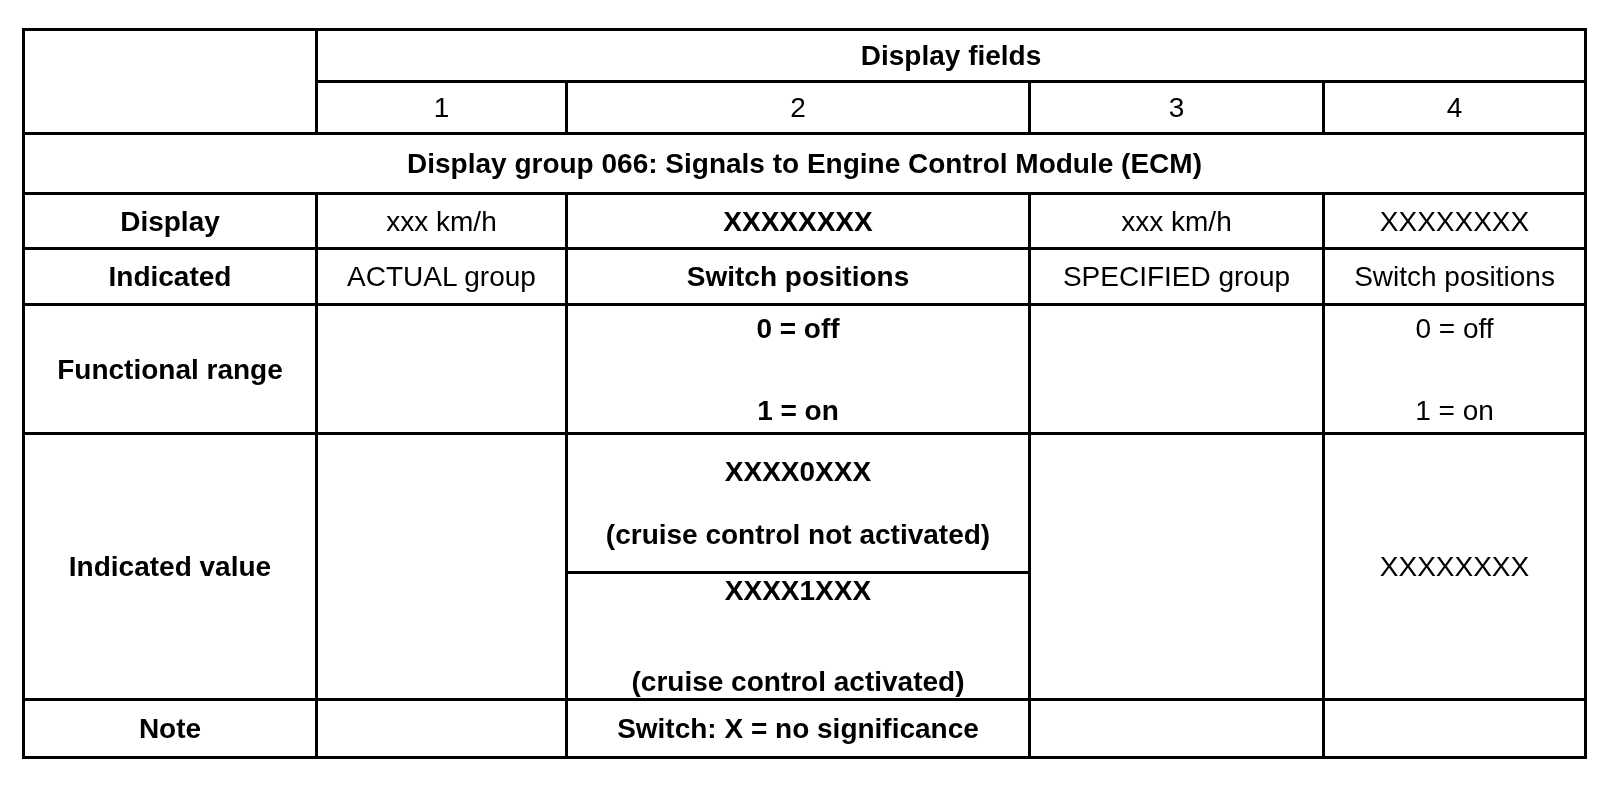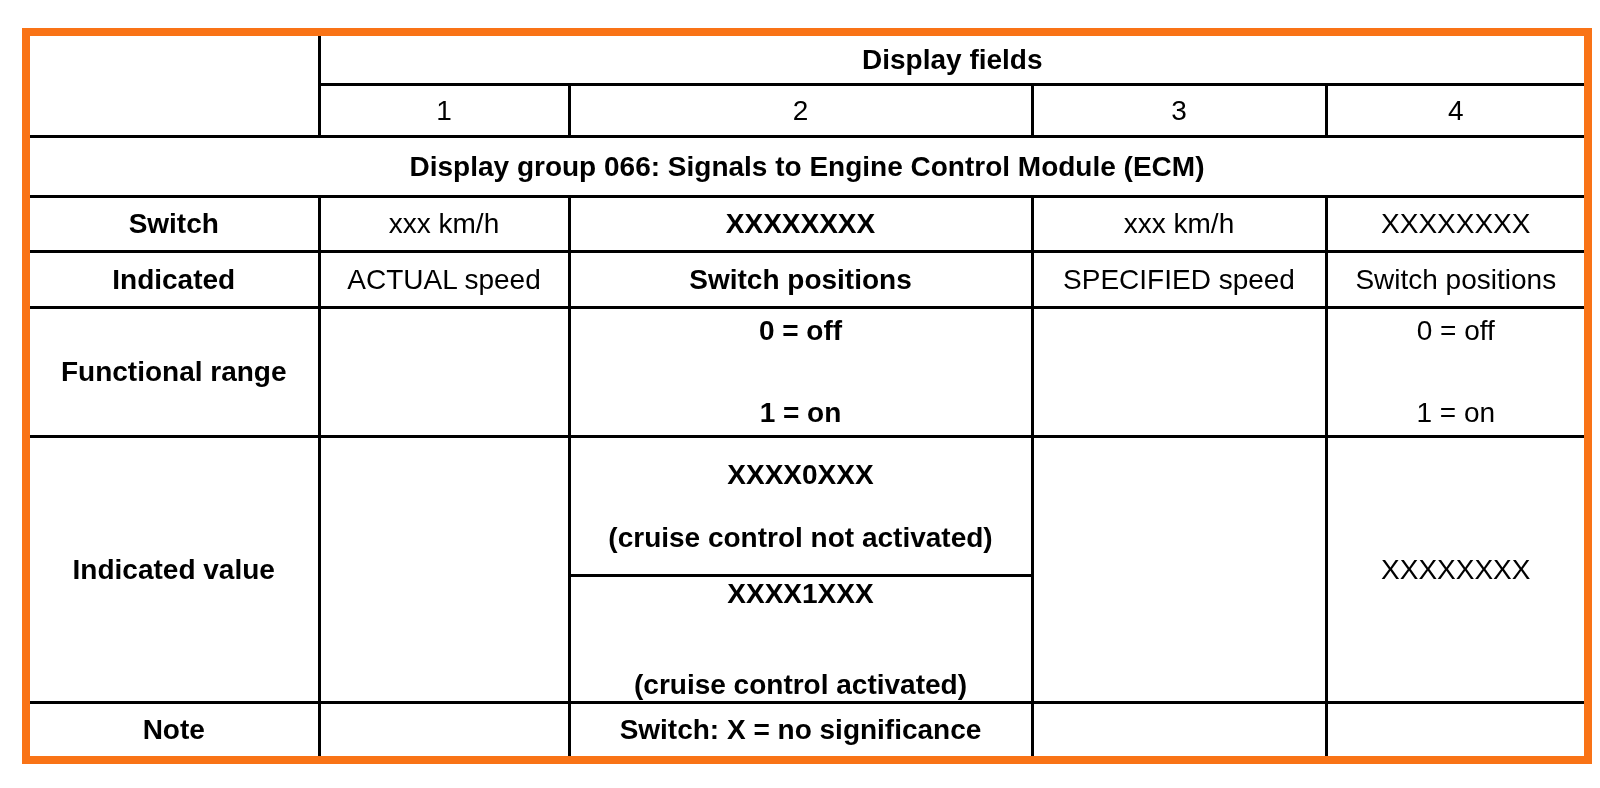--- a/index.html
+++ b/index.html
@@ -15,21 +15,21 @@
     width: 1600px;
     height: 788px;
     box-sizing: border-box;
     padding: 28px 0 0 22px;
     background: #ffffff;
   }
   table.mb {
     border-collapse: collapse;
     table-layout: fixed;
     width: 1562px;
-    border: 8px solid #f97316;
+    border: 2px solid #f97316;
   }
   table.mb td {
     border: 3px solid #000000;
     text-align: center;
     vertical-align: middle;
     font-size: 28px;
     line-height: 33px;
     padding: 0 6px;
     overflow: hidden;
     background: #ffffff;
@@ -83,32 +83,32 @@
       <td class="num-cell">2</td>
       <td class="num-cell">3</td>
       <td class="num-cell">4</td>
     </tr>
 
     <tr class="r-group">
       <td colspan="5" class="b left group-cell">Display group 066: Signals to Engine Control Module (ECM)</td>
     </tr>
 
     <tr class="r-display">
-      <td class="b">Switch</td>
+      <td class="b">Display</td>
       <td>xxx km/h</td>
       <td class="b">XXXXXXXX</td>
       <td>xxx km/h</td>
       <td>XXXXXXXX</td>
     </tr>
 
     <tr class="r-indicated">
       <td class="b">Indicated</td>
-      <td>ACTUAL speed</td>
+      <td>ACTUAL group</td>
       <td class="b">Switch positions</td>
-      <td>SPECIFIED speed</td>
+      <td>SPECIFIED group</td>
       <td>Switch positions</td>
     </tr>
 
     <tr class="r-func">
       <td class="b top">Functional range</td>
       <td class="top"></td>
       <td class="b top">
         <div>0 = off</div>
         <div class="gap2">1 = on</div>
       </td>

